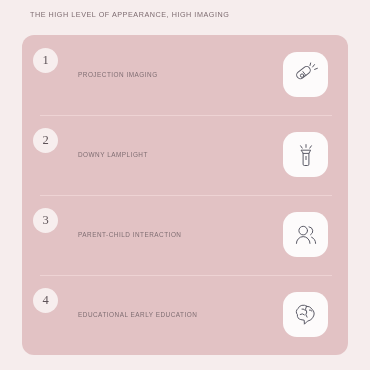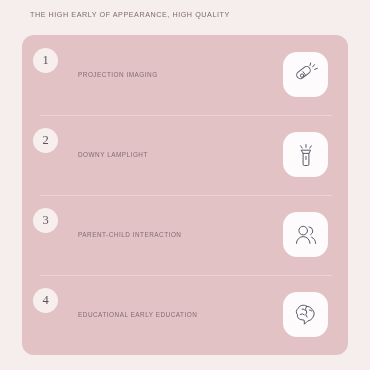--- a/index.html
+++ b/index.html
@@ -93,21 +93,21 @@
     align-items: center;
     justify-content: center;
   }
   .icon-tile svg {
     display: block;
   }
 </style>
 </head>
 <body>
 
-<div id="page-title">THE HIGH EARLY OF APPEARANCE, HIGH QUALITY</div>
+<div id="page-title">THE HIGH LEVEL OF APPEARANCE, HIGH IMAGING</div>
 
 <div id="feature-panel">
 
   <div class="feature-row">
 
     <div class="row-number-badge">1</div>
     <div class="row-label">PROJECTION IMAGING</div>
     <div class="icon-tile">
       <span>
         <svg width="26" height="26" viewBox="0 0 26 26" fill="none" stroke="#5a5a66" stroke-width="1" stroke-linecap="round" stroke-linejoin="round">

